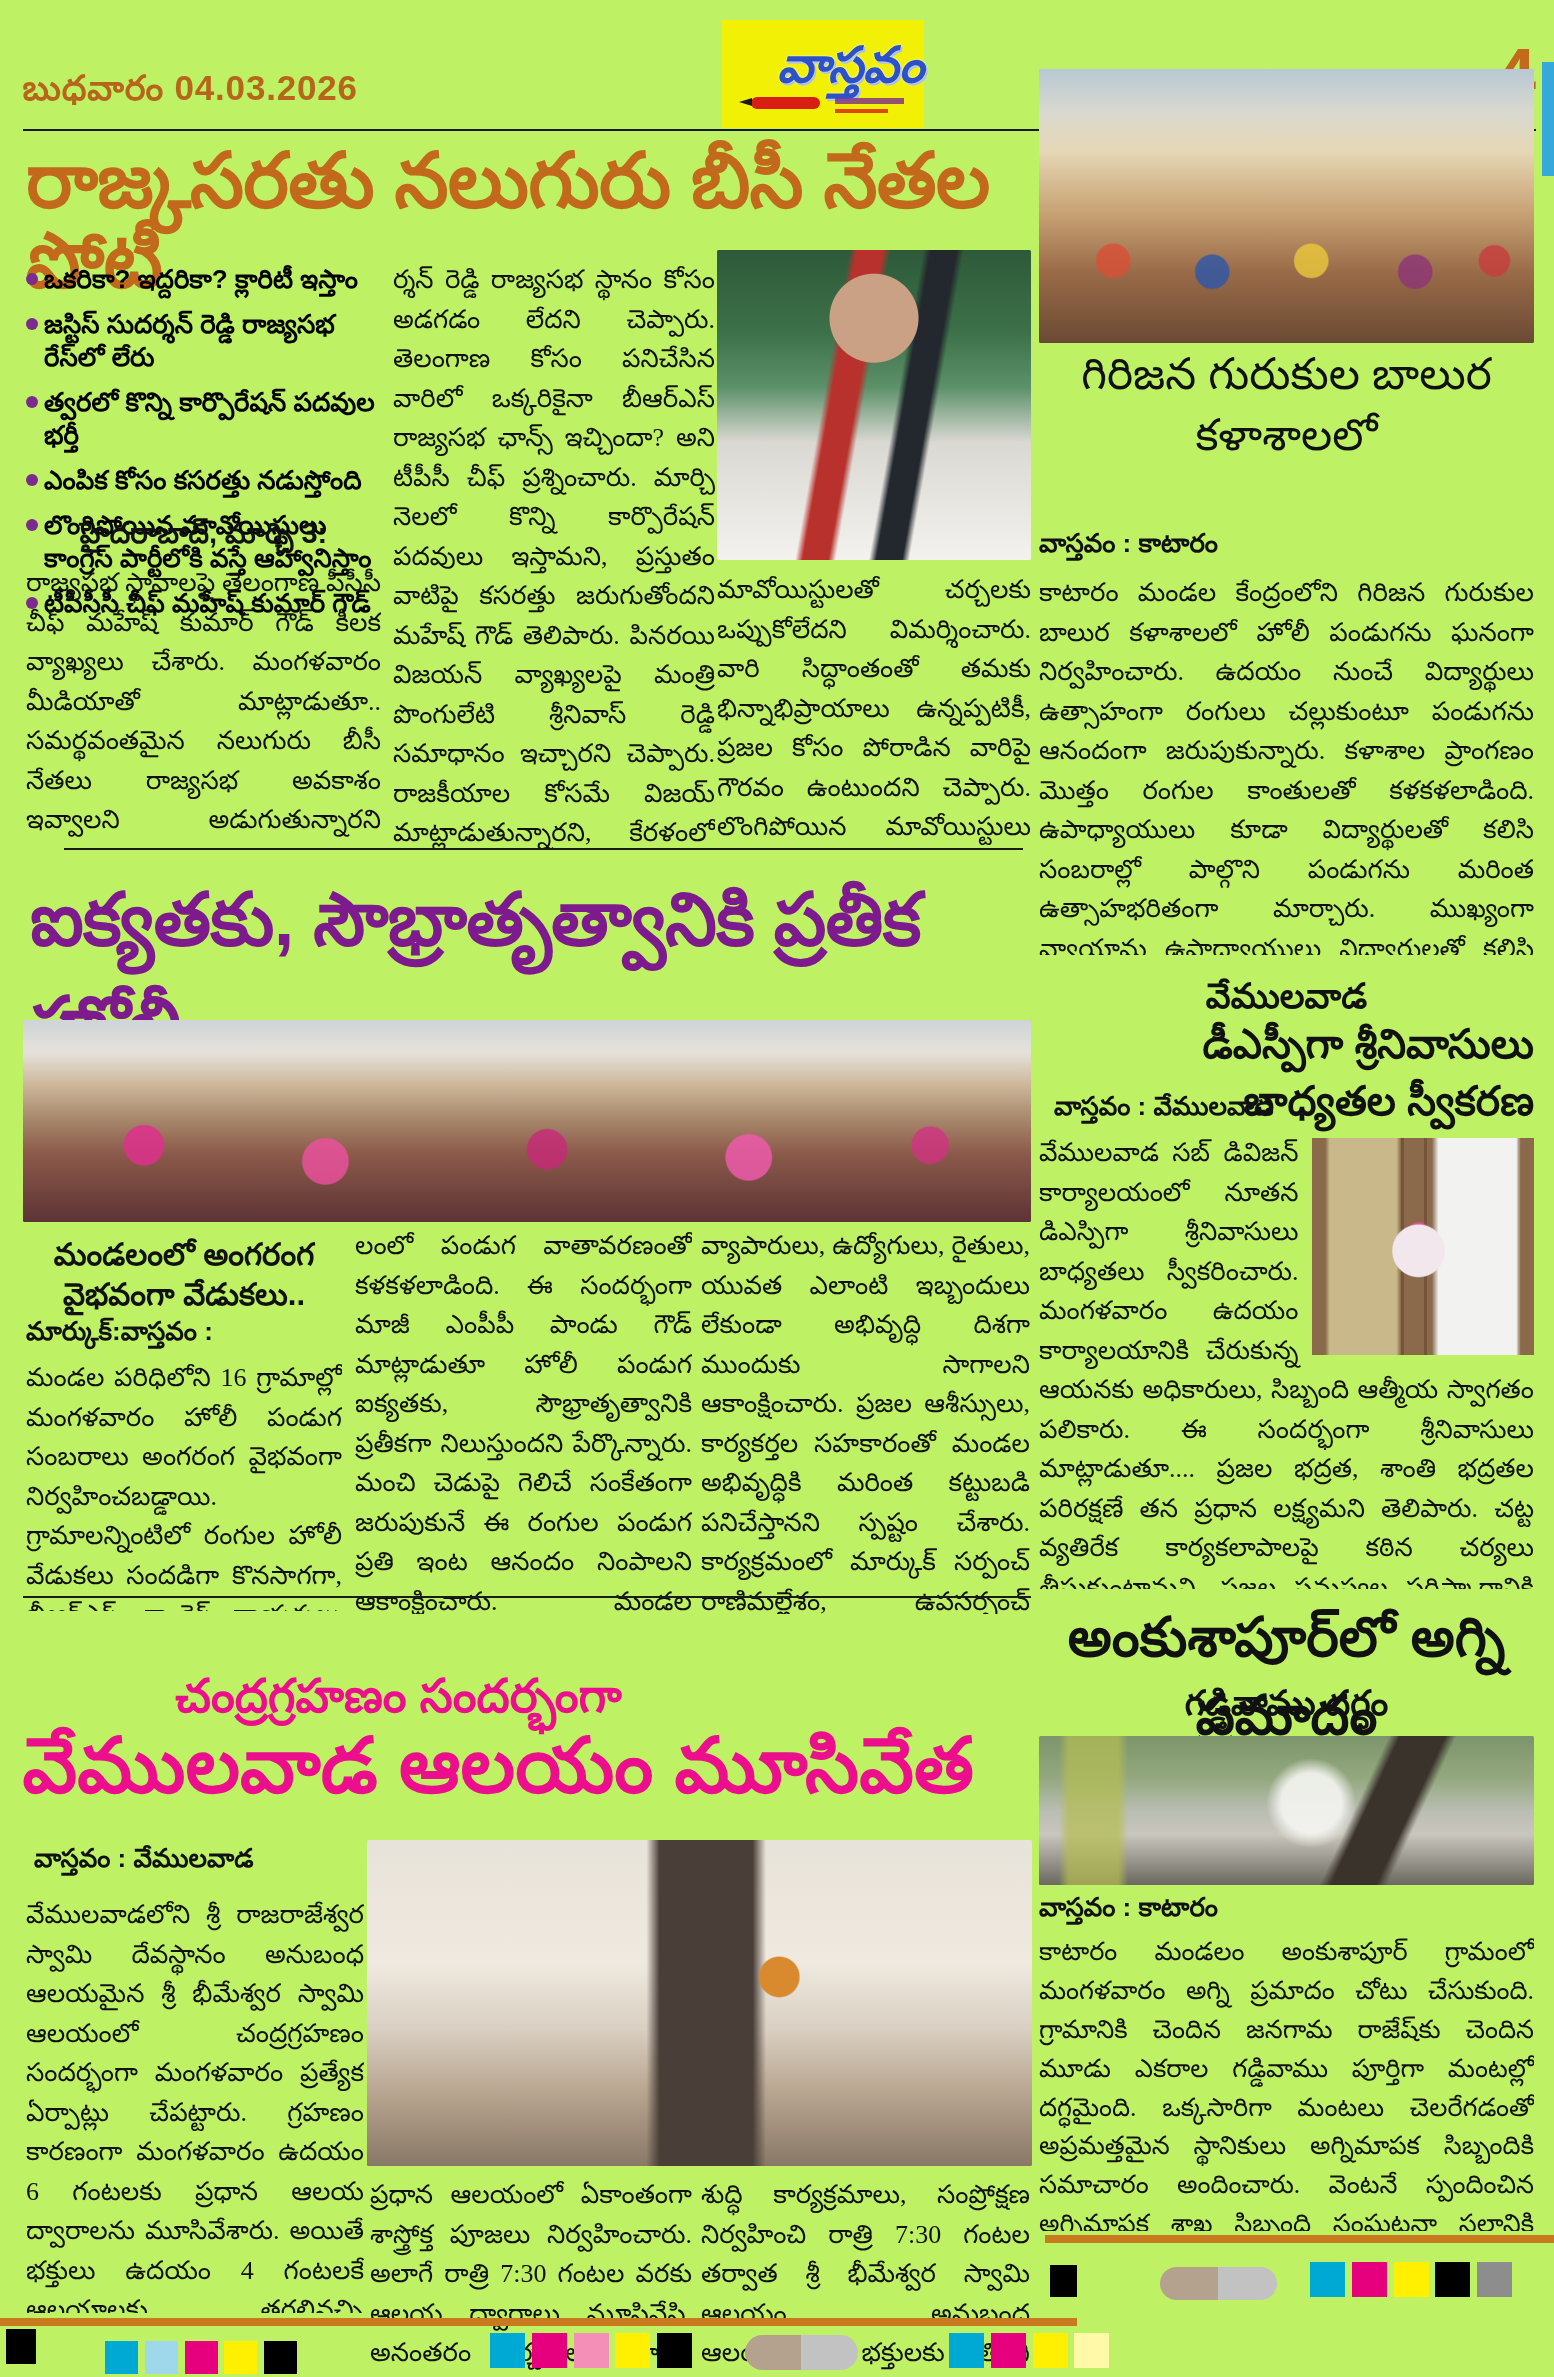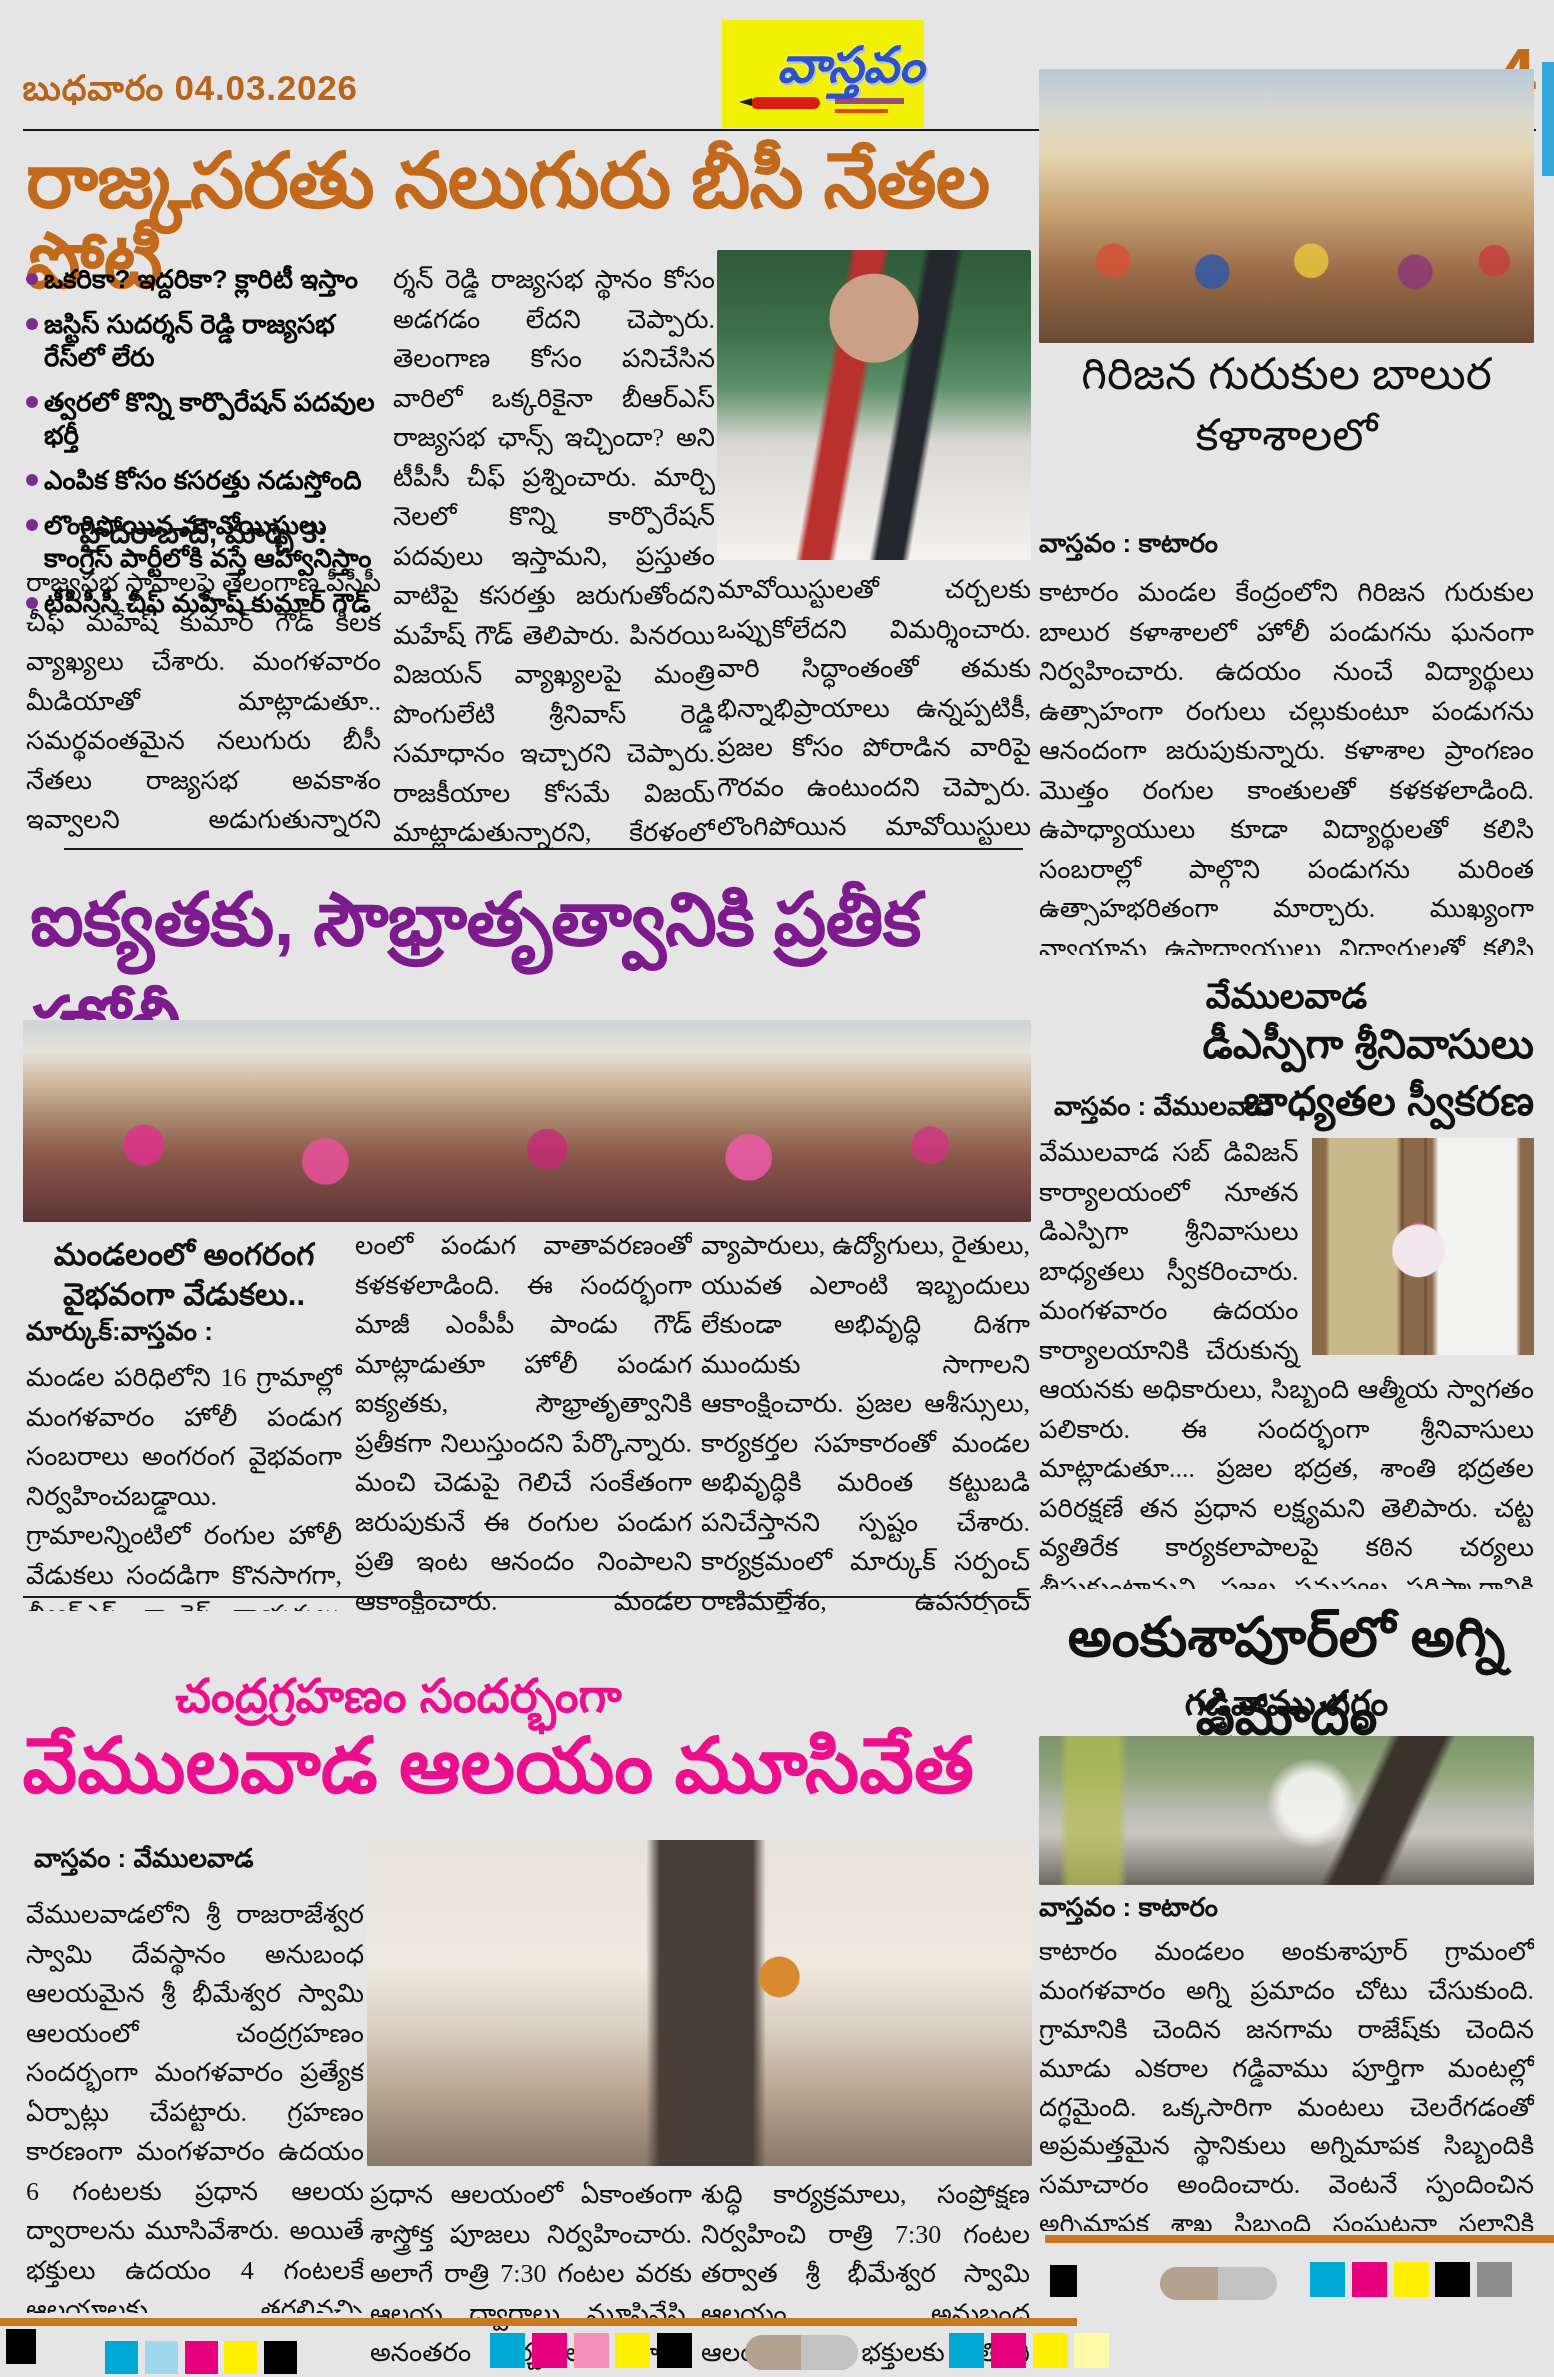--- a/index.html
+++ b/index.html
@@ -1,16 +1,16 @@
 <!DOCTYPE html>
 <html style="font-size:12px"><head>
 <meta charset="utf-8">
 <style>
   html,body{margin:0;padding:0;background:#ffffff;}
-  #page{position:relative;width:1555px;height:2377px;background:#e5e5e5;overflow:hidden;
+  #page{position:relative;width:1555px;height:2377px;background:#bef264;overflow:hidden;
         font-family:"Liberation Serif", serif;color:#111;}
   .abs{position:absolute;}
   .head-sans{font-family:"Liberation Sans", sans-serif;}
   .body-text{font-size:26px;line-height:1.52;text-align:justify;overflow:hidden;
              word-break:break-word;}
   .byline{font-family:"Liberation Sans", sans-serif;font-weight:bold;font-size:26px;}
   .photo{position:absolute;overflow:hidden;border-radius:1.5px;}
 
   
   #hdr-date{left:22.6px;top:68px;font-size:35px;font-weight:bold;color:#b8651c;letter-spacing:0.8px;}

